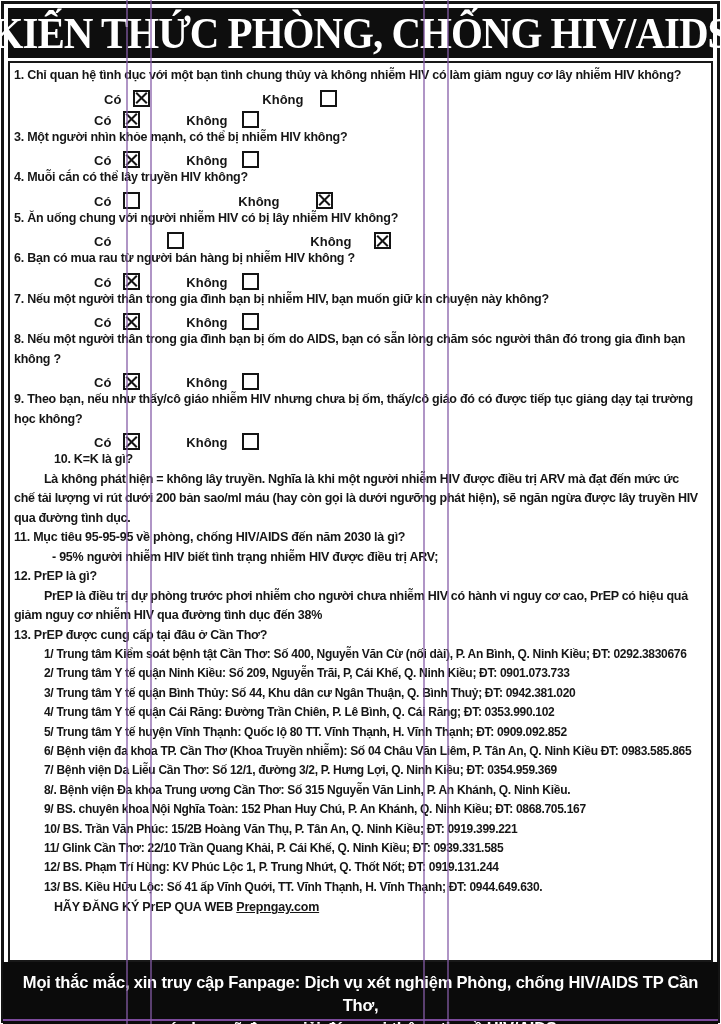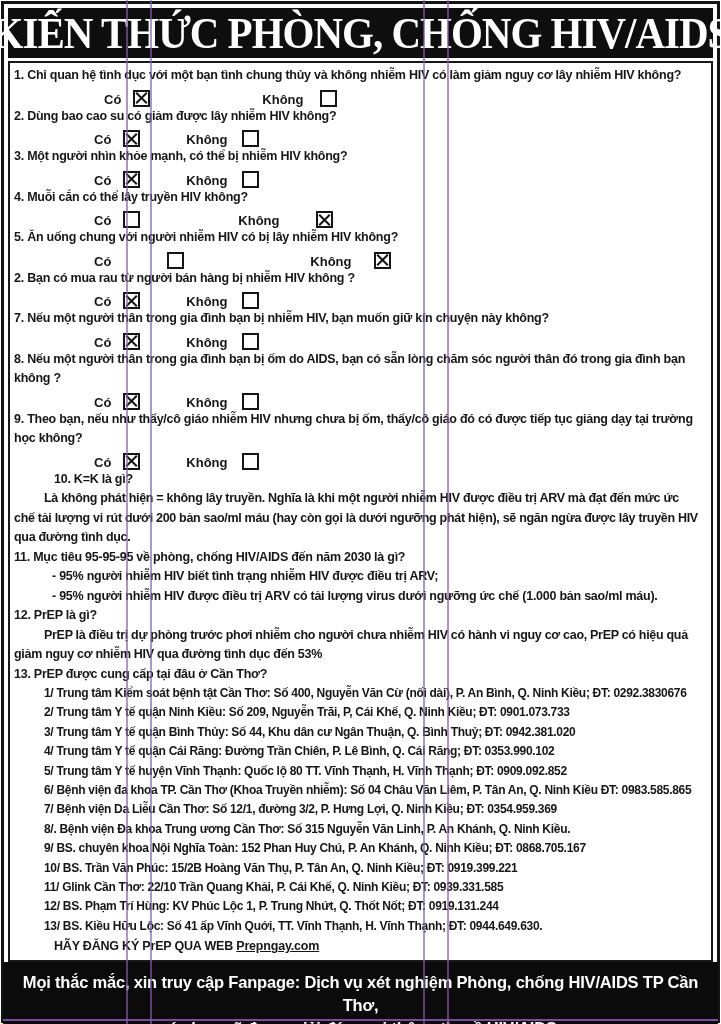--- a/index.html
+++ b/index.html
@@ -66,21 +66,20 @@
       <div class="q-text">1. Chỉ quan hệ tình dục với một bạn tình chung thủy và không nhiễm HIV có làm giảm nguy cơ lây nhiễm HIV không?</div>
       <div class="ans-row r1">
         <span>Có</span>
         <span class="cb cb-yes checked"></span>
         <span class="no-label">Không</span>
         <span class="cb cb2"></span>
       </div>
     </div>
 
     <div>
-      <div class="q-text">2. Dùng bao cao su có giảm được lây nhiễm HIV không?</div>
       <div class="ans-row">
         <span>Có</span>
         <span class="cb cb-yes checked"></span>
         <span class="no-label">Không</span>
         <span class="cb cb2"></span>
       </div>
     </div>
 
     <div>
       <div class="q-text">3. Một người nhìn khỏe mạnh, có thể bị nhiễm HIV không?</div>
@@ -106,21 +105,21 @@
       <div class="q-text">5. Ăn uống chung với người nhiễm HIV có bị lây nhiễm HIV không?</div>
       <div class="ans-row r5">
         <span>Có</span>
         <span class="cb cb-yes"></span>
         <span class="no-label">Không</span>
         <span class="cb cb2 checked"></span>
       </div>
     </div>
 
     <div>
-      <div class="q-text">2. Bạn có mua rau từ người bán hàng bị nhiễm HIV không ?</div>
+      <div class="q-text">6. Bạn có mua rau từ người bán hàng bị nhiễm HIV không ?</div>
       <div class="ans-row">
         <span>Có</span>
         <span class="cb cb-yes checked"></span>
         <span class="no-label">Không</span>
         <span class="cb cb2"></span>
       </div>
     </div>
 
     <div>
       <div class="q-text">7. Nếu một người thân trong gia đình bạn bị nhiễm HIV, bạn muốn giữ kín chuyện này không?</div>
@@ -153,26 +152,25 @@
     </div>
 
     <div>
       <div class="q-text h10">10. K=K là gì?</div>
       <p class="para">Là không phát hiện = không lây truyền. Nghĩa là khi một người nhiễm HIV được điều trị ARV mà đạt đến mức ức chế tải lượng vi rút dưới 200 bản sao/ml máu (hay còn gọi là dưới ngưỡng phát hiện), sẽ ngăn ngừa được lây truyền HIV qua đường tình dục.</p>
     </div>
 
     <div>
       <div class="q-text h-flush">11. Mục tiêu 95-95-95 về phòng, chống HIV/AIDS đến năm 2030 là gì?</div>
       <div class="bullet">- 95% người nhiễm HIV biết tình trạng nhiễm HIV được điều trị ARV;</div>
-      <div class="bullet">- 95% người nhiễm HIV được điều trị ARV có tải lượng virus dưới ngưỡng ức chế (1.000 bản sao/ml máu).</div>
     </div>
 
     <div>
       <div class="q-text">12. PrEP là gì?</div>
-      <p class="para">PrEP là điều trị dự phòng trước phơi nhiễm cho người chưa nhiễm HIV có hành vi nguy cơ cao, PrEP có hiệu quả giảm nguy cơ nhiễm HIV qua đường tình dục đến 53%</p>
+      <p class="para">PrEP là điều trị dự phòng trước phơi nhiễm cho người chưa nhiễm HIV có hành vi nguy cơ cao, PrEP có hiệu quả giảm nguy cơ nhiễm HIV qua đường tình dục đến 38%</p>
     </div>
 
     <div>
       <div class="q-text">13. PrEP được cung cấp tại đâu ở Cần Thơ?</div>
       <div class="loc">1/ Trung tâm Kiểm soát bệnh tật Cần Thơ: Số 400, Nguyễn Văn Cừ (nối dài), P. An Bình, Q. Ninh Kiều; ĐT: 0292.3830676</div>
       <div class="loc">2/ Trung tâm Y tế quận Ninh Kiều: Số 209, Nguyễn Trãi, P, Cái Khế, Q. Ninh Kiều; ĐT: 0901.073.733</div>
       <div class="loc">3/ Trung tâm Y tế quận Bình Thủy: Số 44, Khu dân cư Ngân Thuận, Q. Bình Thuỷ; ĐT: 0942.381.020</div>
       <div class="loc">4/ Trung tâm Y tế quận Cái Răng: Đường Trần Chiên, P. Lê Bình, Q. Cái Răng; ĐT: 0353.990.102</div>
       <div class="loc">5/ Trung tâm Y tế huyện Vĩnh Thạnh: Quốc lộ 80 TT. Vĩnh Thạnh, H. Vĩnh Thạnh; ĐT: 0909.092.852</div>
       <div class="loc">6/ Bệnh viện đa khoa TP. Cần Thơ (Khoa Truyền nhiễm): Số 04 Châu Văn Liêm, P. Tân An, Q. Ninh Kiều ĐT: 0983.585.865</div>

